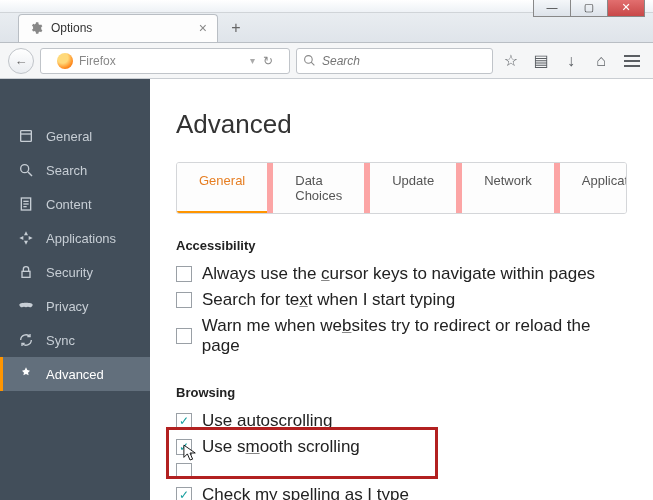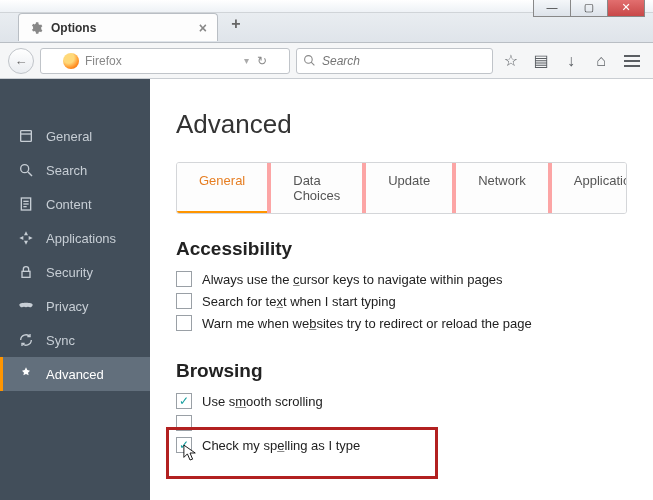--- a/index.html
+++ b/index.html
@@ -5,31 +5,31 @@
 * { box-sizing: border-box; margin: 0; padding: 0; font-family: "Segoe UI", Arial, sans-serif; }
 body { width: 653px; height: 500px; overflow: hidden; background: #fff; position: relative; }
 
 
 .titlebar { height: 13px; background: linear-gradient(#fff, #eef2f6); border-bottom: 1px solid #d0d4d8; position: relative; }
 .win-buttons { position: absolute; right: 8px; top: -3px; display: flex; }
 .win-btn { width: 38px; height: 20px; border: 1px solid #888; background: linear-gradient(#f7f9fb,#dde3ea); display:flex;align-items:center;justify-content:center;font-size:11px;color:#333;margin-left:-1px;}
 .win-btn.close { background: linear-gradient(#e57373,#c84848); color:#fff; }
 
 
-.tabstrip { height: 30px; background: linear-gradient(#e9edf1,#dfe4ea); display:flex; align-items:flex-start; padding-left:18px; border-bottom:1px solid #b9bec4;font-weight:bold;}
+.tabstrip { height: 30px; background: linear-gradient(#e9edf1,#dfe4ea); display:flex; align-items:center; padding-left:18px; border-bottom:1px solid #b9bec4;}
 .tab { height:28px; background:#fdfdfd; border:1px solid #b9bec4; border-bottom:none; border-radius:4px 4px 0 0; display:flex;align-items:center; padding:0 10px; min-width:200px; gap:8px; font-size:12px; color:#333;}
 .tab .gear { width:14px;height:14px; }
 .tab .x { color:#888; margin-left:auto; font-size:14px; cursor:pointer;}
 .newtab { width:24px;height:22px;display:flex;align-items:center;justify-content:center;color:#666;font-size:16px;margin-left:6px;cursor:pointer;}
 
 
 .toolbar { height:36px; background:#f5f6f7; border-bottom:1px solid #c9cdd2; display:flex;align-items:center;padding:0 8px; gap:6px;}
 .circle-btn { width:26px;height:26px;border:1px solid #c0c4c9;border-radius:50%;background:linear-gradient(#fff,#eaedf1);display:flex;align-items:center;justify-content:center;color:#666;font-size:13px;cursor:pointer;}
 .tbtn { width:24px;height:24px;display:flex;align-items:center;justify-content:center;color:#5a5e63;cursor:pointer;}
-.urlbar { flex:0 0 250px; height:26px; border:1px solid #c0c4c9; border-radius:3px; background:#fff; display:flex;align-items:center;padding:0 22px;gap:6px;font-size:12px;color:#333;}
+.urlbar { flex:0 0 250px; height:26px; border:1px solid #c0c4c9; border-radius:3px; background:#fff; display:flex;align-items:center;padding:0 16px;gap:6px;font-size:12px;color:#333;}
 .urlbar .fx { width:16px;height:16px;border-radius:50%;background:radial-gradient(circle at 35% 30%, #ffd97a 35%, #ff8a1e 70%, #d65b00);}
 .urlbar .fxlabel { color:#888; }
 .urlbar .dd { margin-left:auto; color:#aaa; font-size:10px;}
 .reload { color:#888; margin-left:2px;}
 .searchbar { flex:1; height:26px;border:1px solid #c0c4c9;border-radius:3px;background:#fff;display:flex;align-items:center;padding:0 6px;gap:6px;font-size:12px;color:#888;}
 .searchbar input { border:none;outline:none;flex:1;font-size:12px;font-style:italic;color:#888;}
 .menubtn { width:26px;height:26px;display:flex;flex-direction:column;justify-content:center;align-items:center;gap:3px;cursor:pointer;}
 .menubtn span{width:16px;height:2px;background:#5a5e63;}
 
 
@@ -38,24 +38,24 @@
 .side-item { display:flex;align-items:center;gap:12px;padding:9px 18px;color:#c7ced5;font-size:13px;cursor:pointer;}
 .side-item.active { background:#626f7c; color:#fff; border-left:3px solid #ff9500; padding-left:15px;}
 .side-item svg { width:16px;height:16px;flex-shrink:0; }
 .side-item .ico { width:16px;height:16px;flex-shrink:0;display:flex;align-items:center;justify-content:center;}
 
 .content { flex:1; padding:30px 26px 0 26px; overflow:hidden; color:#333;}
 h1 { font-size:26px; font-weight:400; color:#333; margin-bottom:22px;}
 .tabs { display:flex; border:1px solid #d4d6d9; border-radius:3px; overflow:hidden; margin-bottom:24px;}
 .tabs .t { padding:10px 22px; font-size:13px; color:#555; cursor:pointer; background:#fdfdfd;}
 .tabs .t.active { color:#e67e22; border-bottom:3px solid #ff9500; margin-bottom:-1px;}
-.tabs .t + .t { border-left:4px solid #fca5a5;}
-
-.section-title { font-weight:600; font-size:19px; margin:6px 0 8px; color:#222;}
-.check-row { display:flex;align-items:center;gap:10px;padding:3px 0;font-size:13px;color:#222;}
+.tabs .t + .t { border-left:6px solid #fca5a5;}
+
+.section-title { font-weight:600; font-size:13px; margin:6px 0 8px; color:#222;}
+.check-row { display:flex;align-items:center;gap:10px;padding:3px 0;font-size:17px;color:#222;}
 .chk { width:16px;height:16px;border:1px solid #9aa0a6;background:#fff;display:flex;align-items:center;justify-content:center;font-size:12px;color:#1aa0a0;cursor:pointer;}
 .chk.on::after{content:"✓";}
 .underline { text-decoration: underline; text-decoration-color:#888;}
 .highlight-box { position:absolute; border:3px solid #b22020; pointer-events:none;}
 .cursor { position:absolute; width:14px;height:18px; pointer-events:none;}
 </style>
 </head>
 <body>
 
 <div class="titlebar">
@@ -202,20 +202,24 @@
         <div class="check-row">
           <div class="chk"></div>
           <span>Warn me when we<span class="underline">b</span>sites try to redirect or reload the page</span>
         </div>
       </div>
 
     <div class="section-title" style="margin-top:26px">Browsing</div>
     <div id="brw-list">
         <div class="check-row">
           <div class="chk on"></div>
+          <span>Use <span class="underline">a</span>utoscrolling</span>
+        </div>
+        <div class="check-row">
+          <div class="chk on"></div>
           <span>Use s<span class="underline">m</span>ooth scrolling</span>
         </div>
         <div class="check-row">
           <div class="chk"></div>
         </div>
         <div class="check-row">
           <div class="chk on"></div>
           <span>Check my sp<span class="underline">e</span>lling as I type</span>
         </div>
       </div>

